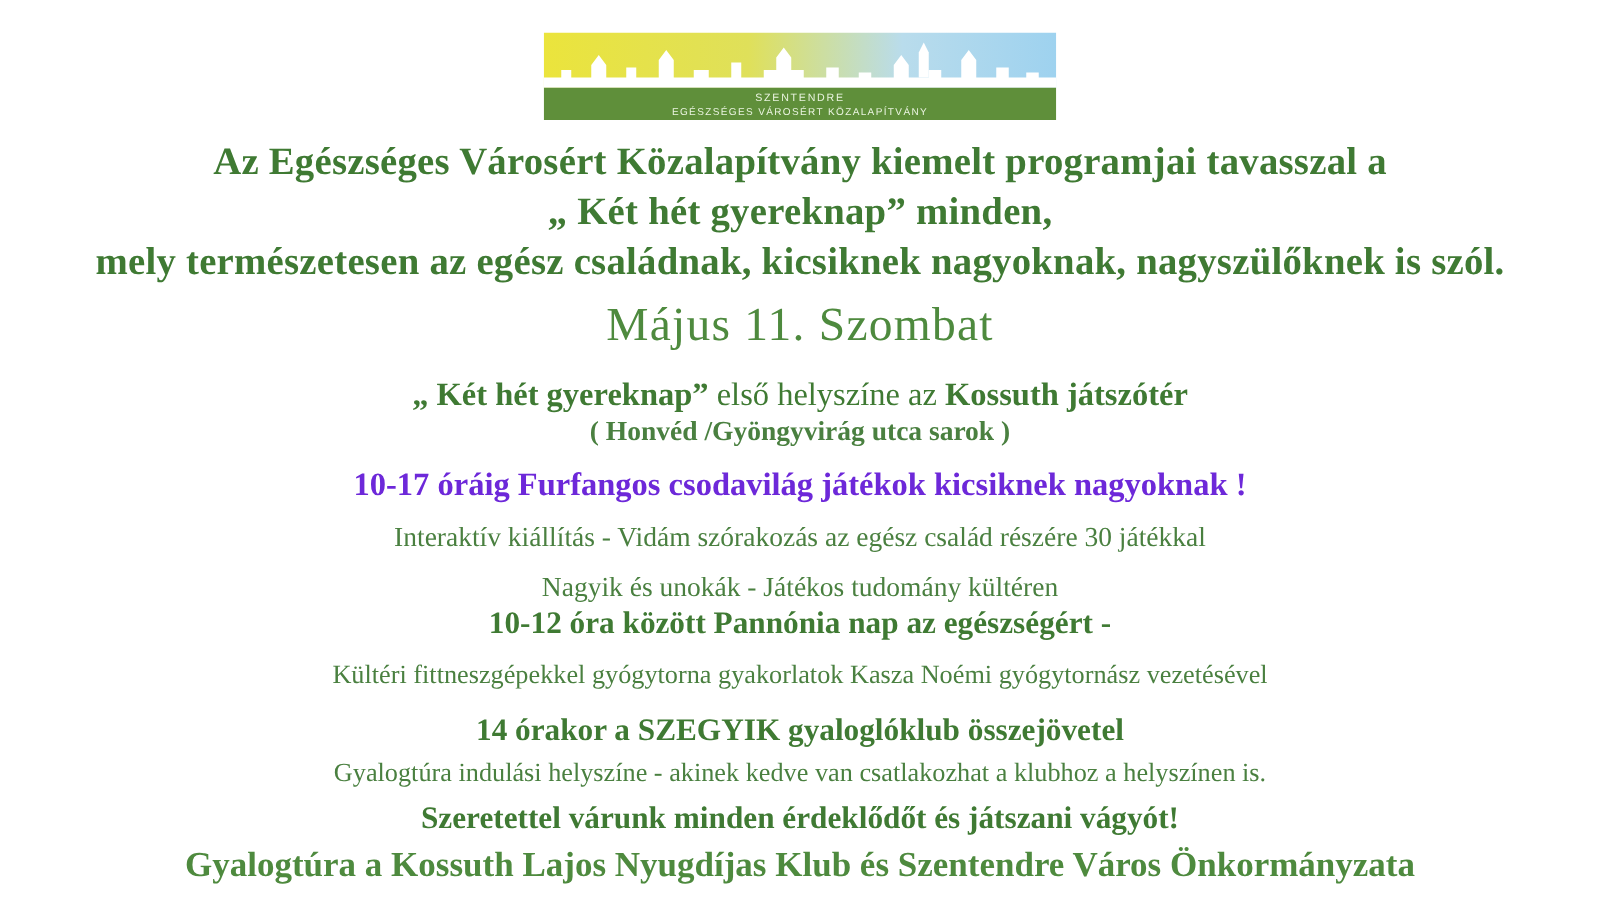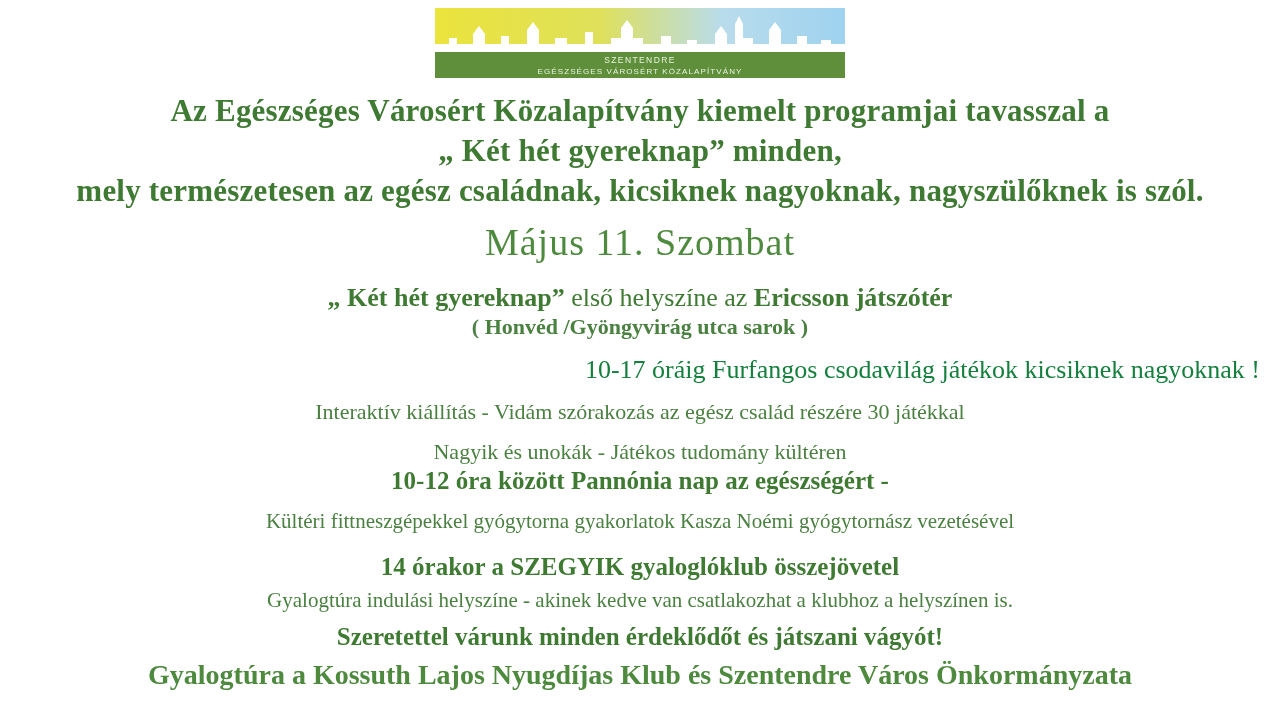--- a/index.html
+++ b/index.html
@@ -15,21 +15,21 @@
     color: #3f7a33;
   }
 
   .poster {
     width: 1280px;
     height: 720px;
     display: flex;
     flex-direction: column;
     align-items: center;
     box-sizing: border-box;
-    padding-top: 8px;
+    padding-top: 26px;
   }
 
   
   .logo-wrap {
     width: 410px;
     height: 70px;
     position: relative;
     margin-bottom: 12px;
   }
   .logo-svg {
@@ -72,25 +72,24 @@
   }
   .venue-line .b { font-weight: bold; }
 
   .addr-line {
     font-size: 22px;
     color: #4a8040;
     font-weight: bold;
   }
 
   .prog-title {
-    font-weight: normal;
+    font-weight: bold;
     font-size: 26px;
     margin-top: 14px;
-    color: #15803d;
-    text-align: right;
+    color: #6d28d9;
   }
 
   .prog-desc {
     font-size: 22px;
     margin-top: 13px;
     color: #4a8040;
   }
 
   .prog-title2 {
     font-weight: bold;
@@ -168,21 +167,21 @@
 
   <div class="line head-1">Az Egészséges Városért Közalapítvány kiemelt programjai  tavasszal a</div>
   <div class="line head-2">„ Két hét gyereknap”  minden,</div>
   <div class="line head-3">mely természetesen az egész családnak, kicsiknek nagyoknak, nagyszülőknek is szól.</div>
 
   <div class="line date-line">Május  11.  Szombat</div>
 
   <div class="line venue-line">
     <span class="b">„ Két hét gyereknap”</span>
     <span>első helyszíne  az</span>
-    <span class="b">Ericsson játszótér</span>
+    <span class="b">Kossuth játszótér</span>
   </div>
 
   <div class="line addr-line">( Honvéd /Gyöngyvirág utca sarok )</div>
 
   <div class="line prog-title">10-17 óráig  Furfangos csodavilág  játékok kicsiknek nagyoknak !</div>
   <div class="line prog-desc">Interaktív kiállítás - Vidám szórakozás az egész család részére 30 játékkal</div>
   <div class="line prog-desc">Nagyik és unokák - Játékos   tudomány kültéren</div>
 
   <div class="line prog-title2">10-12 óra között   Pannónia nap az egészségért -</div>
   <div class="line prog-desc2">Kültéri fittneszgépekkel gyógytorna gyakorlatok  Kasza Noémi gyógytornász vezetésével</div>

